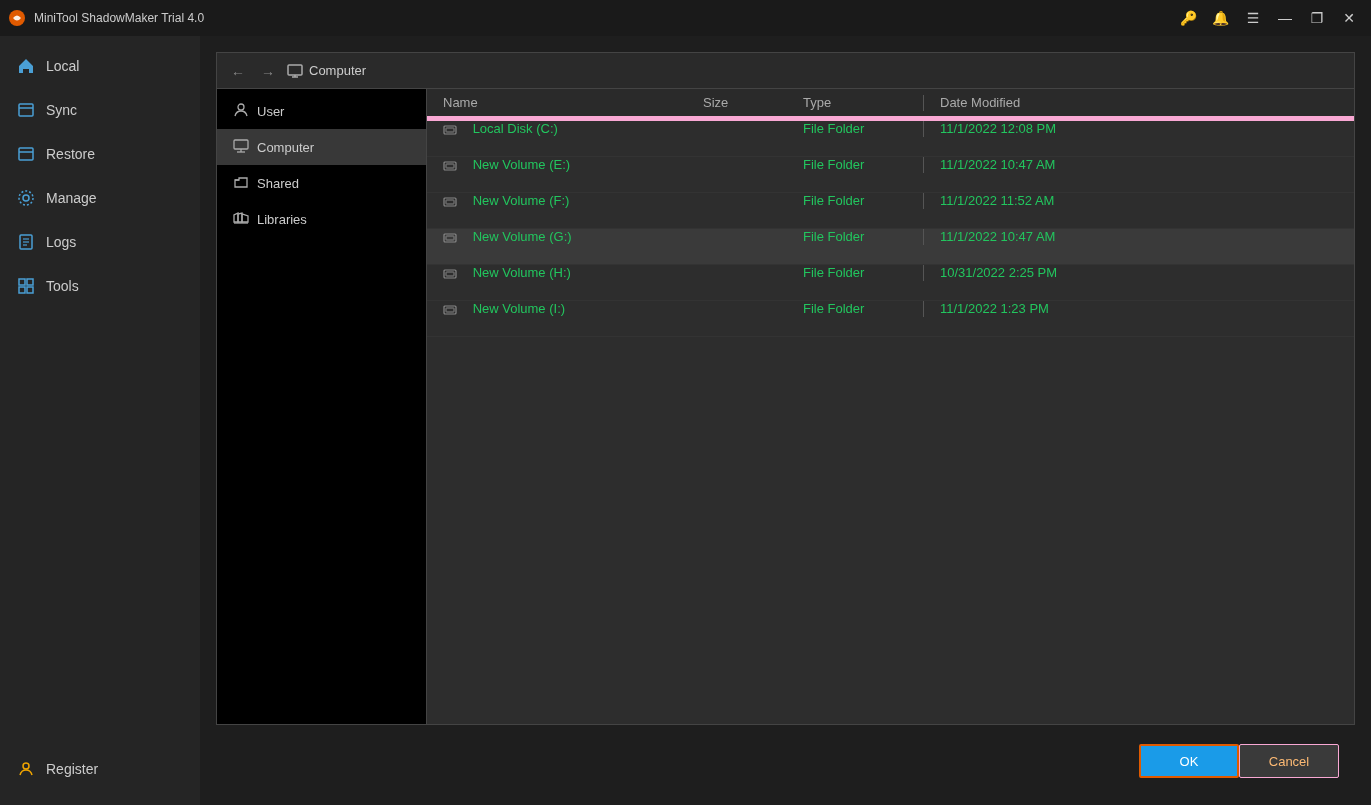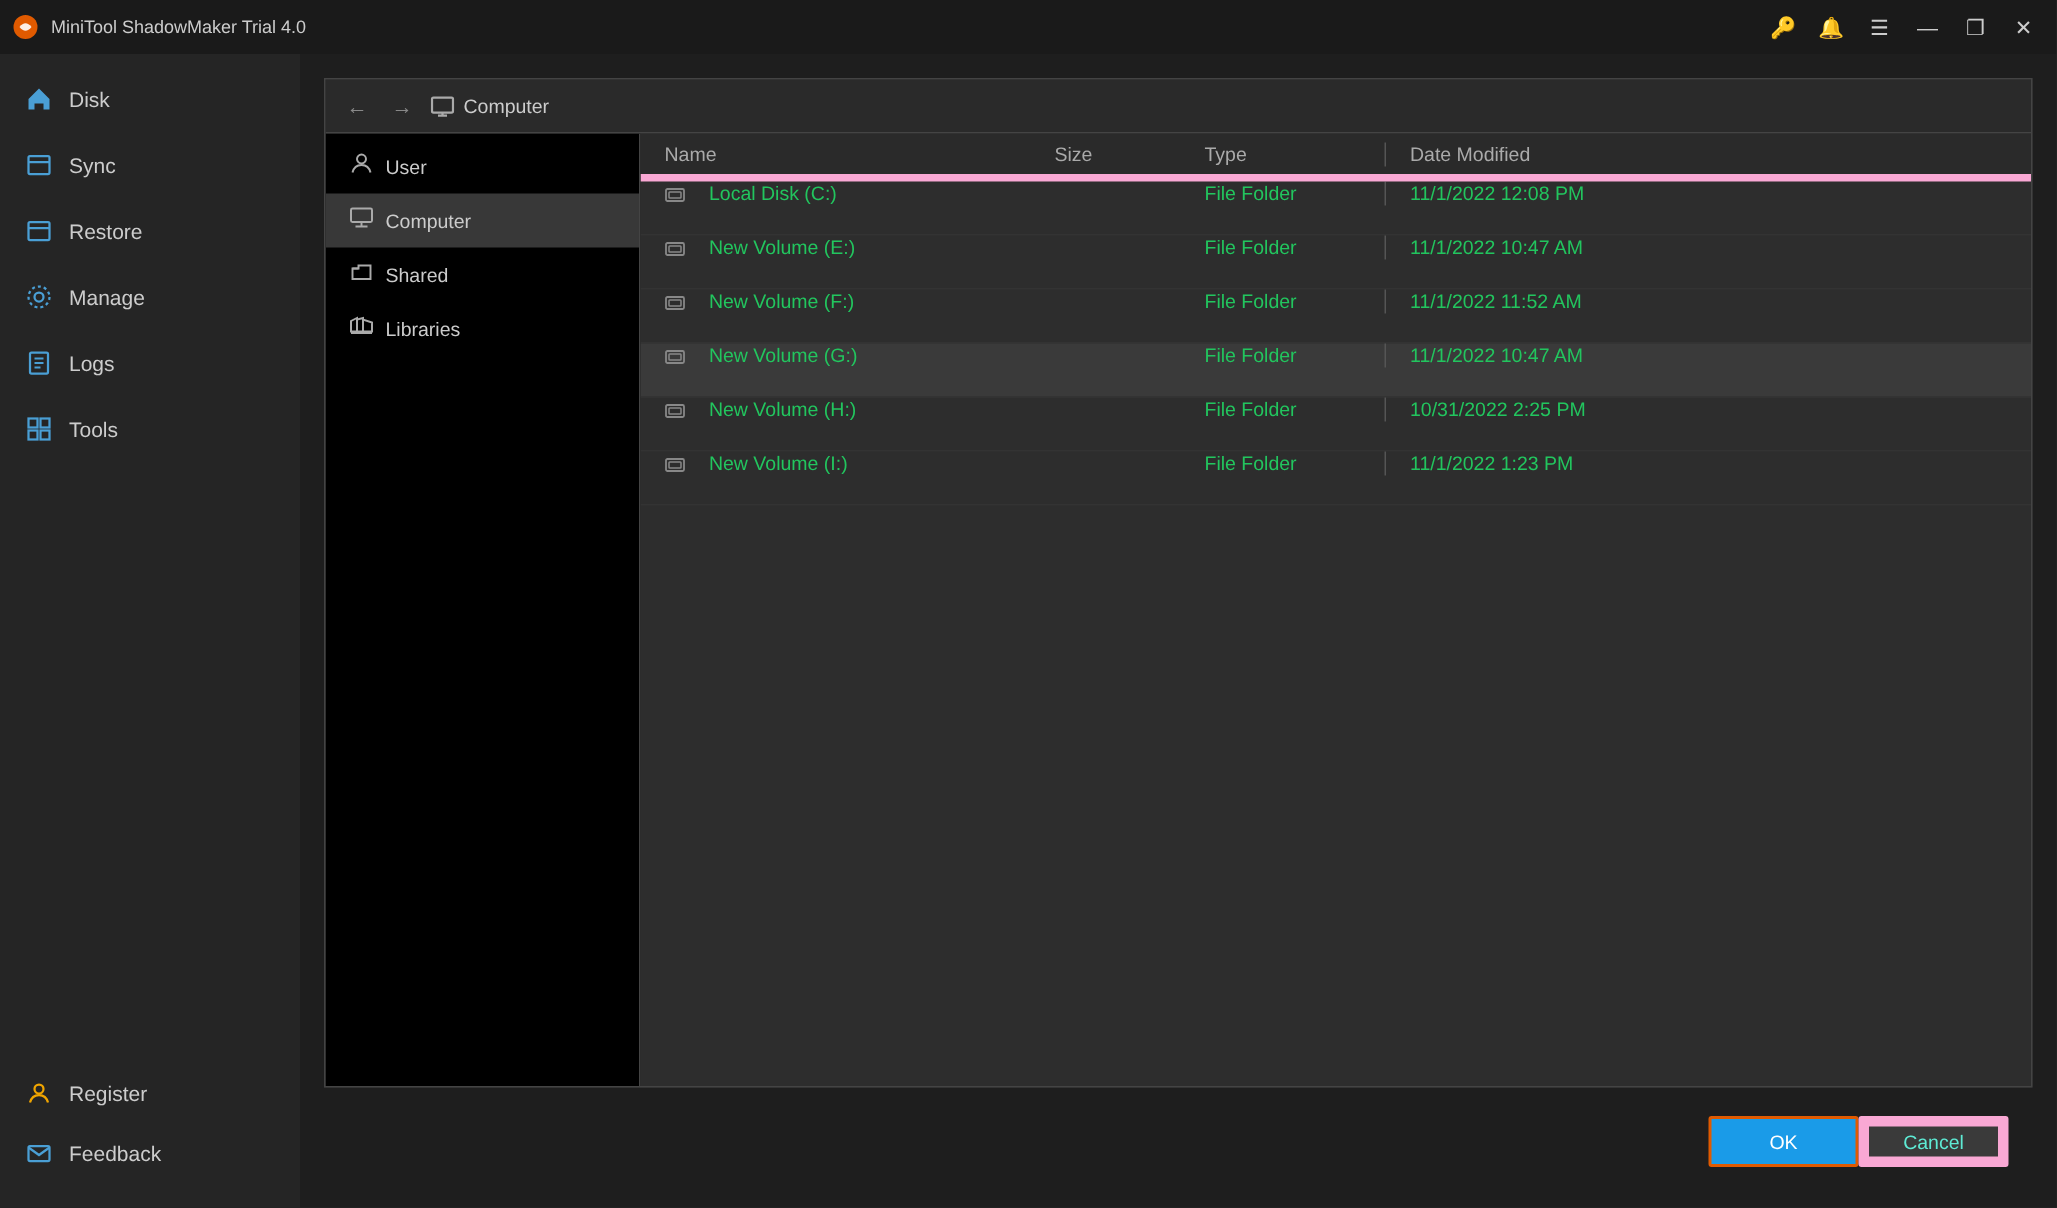--- a/index.html
+++ b/index.html
@@ -241,22 +241,22 @@
       font-size: 13px;
       cursor: pointer;
       display: flex;
       align-items: center;
       justify-content: center;
     }
     .btn-cancel {
       width: 100px;
       height: 34px;
       background: #3a3a3a;
-      color: #5eead4;
-      border: 7px solid #f9a8d4;
+      color: #fdba74;
+      border: 1px solid #f9a8d4;
       border-radius: 2px;
       font-size: 13px;
       cursor: pointer;
       display: flex;
       align-items: center;
       justify-content: center;
     }
 
     
     ::-webkit-scrollbar { width: 6px; }
@@ -287,21 +287,21 @@
 
 <div class="main-layout">
 
   <div class="sidebar">
     <div class="sidebar-item">
       <div class="sidebar-icon">
         <svg width="18" height="18" viewBox="0 0 18 18" fill="none">
           <path d="M2 9L9 2L16 9V16H12V12H6V16H2V9Z" fill="#4a9fd5"></path>
         </svg>
       </div>
-      <span>Disk</span>
+      <span>Local</span>
     </div>
     <div class="sidebar-item">
       <div class="sidebar-icon">
         <svg width="18" height="18" viewBox="0 0 18 18" fill="none">
           <rect x="2" y="3" width="14" height="12" rx="1" fill="none" stroke="#4a9fd5" stroke-width="1.5"></rect>
           <line x1="2" y1="7" x2="16" y2="7" stroke="#4a9fd5" stroke-width="1.5"></line>
         </svg>
       </div>
       <span>Sync</span>
     </div>
@@ -348,29 +348,20 @@
 
     <div class="sidebar-bottom">
       <div class="sidebar-item">
         <div class="sidebar-icon">
           <svg width="16" height="16" viewBox="0 0 16 16" fill="none">
             <path d="M2 14C3 10 5 9 8 9C11 9 13 10 14 14" stroke="#f0a500" stroke-width="1.5" fill="none"></path>
             <circle cx="8" cy="5" r="3" fill="none" stroke="#f0a500" stroke-width="1.5"></circle>
           </svg>
         </div>
         <span>Register</span>
-      </div>
-      <div class="sidebar-item">
-        <div class="sidebar-icon">
-          <svg width="16" height="16" viewBox="0 0 16 16" fill="none">
-            <rect x="1" y="3" width="14" height="10" rx="1" fill="none" stroke="#4a9fd5" stroke-width="1.5"></rect>
-            <path d="M1 4L8 9L15 4" stroke="#4a9fd5" stroke-width="1.5" fill="none"></path>
-          </svg>
-        </div>
-        <span>Feedback</span>
       </div>
     </div>
   </div>
 
   <div class="content-area">
     <div class="browser-panel">
 
       <div class="nav-bar">
         <div class="nav-btn">←</div>
         <div class="nav-btn">→</div>

